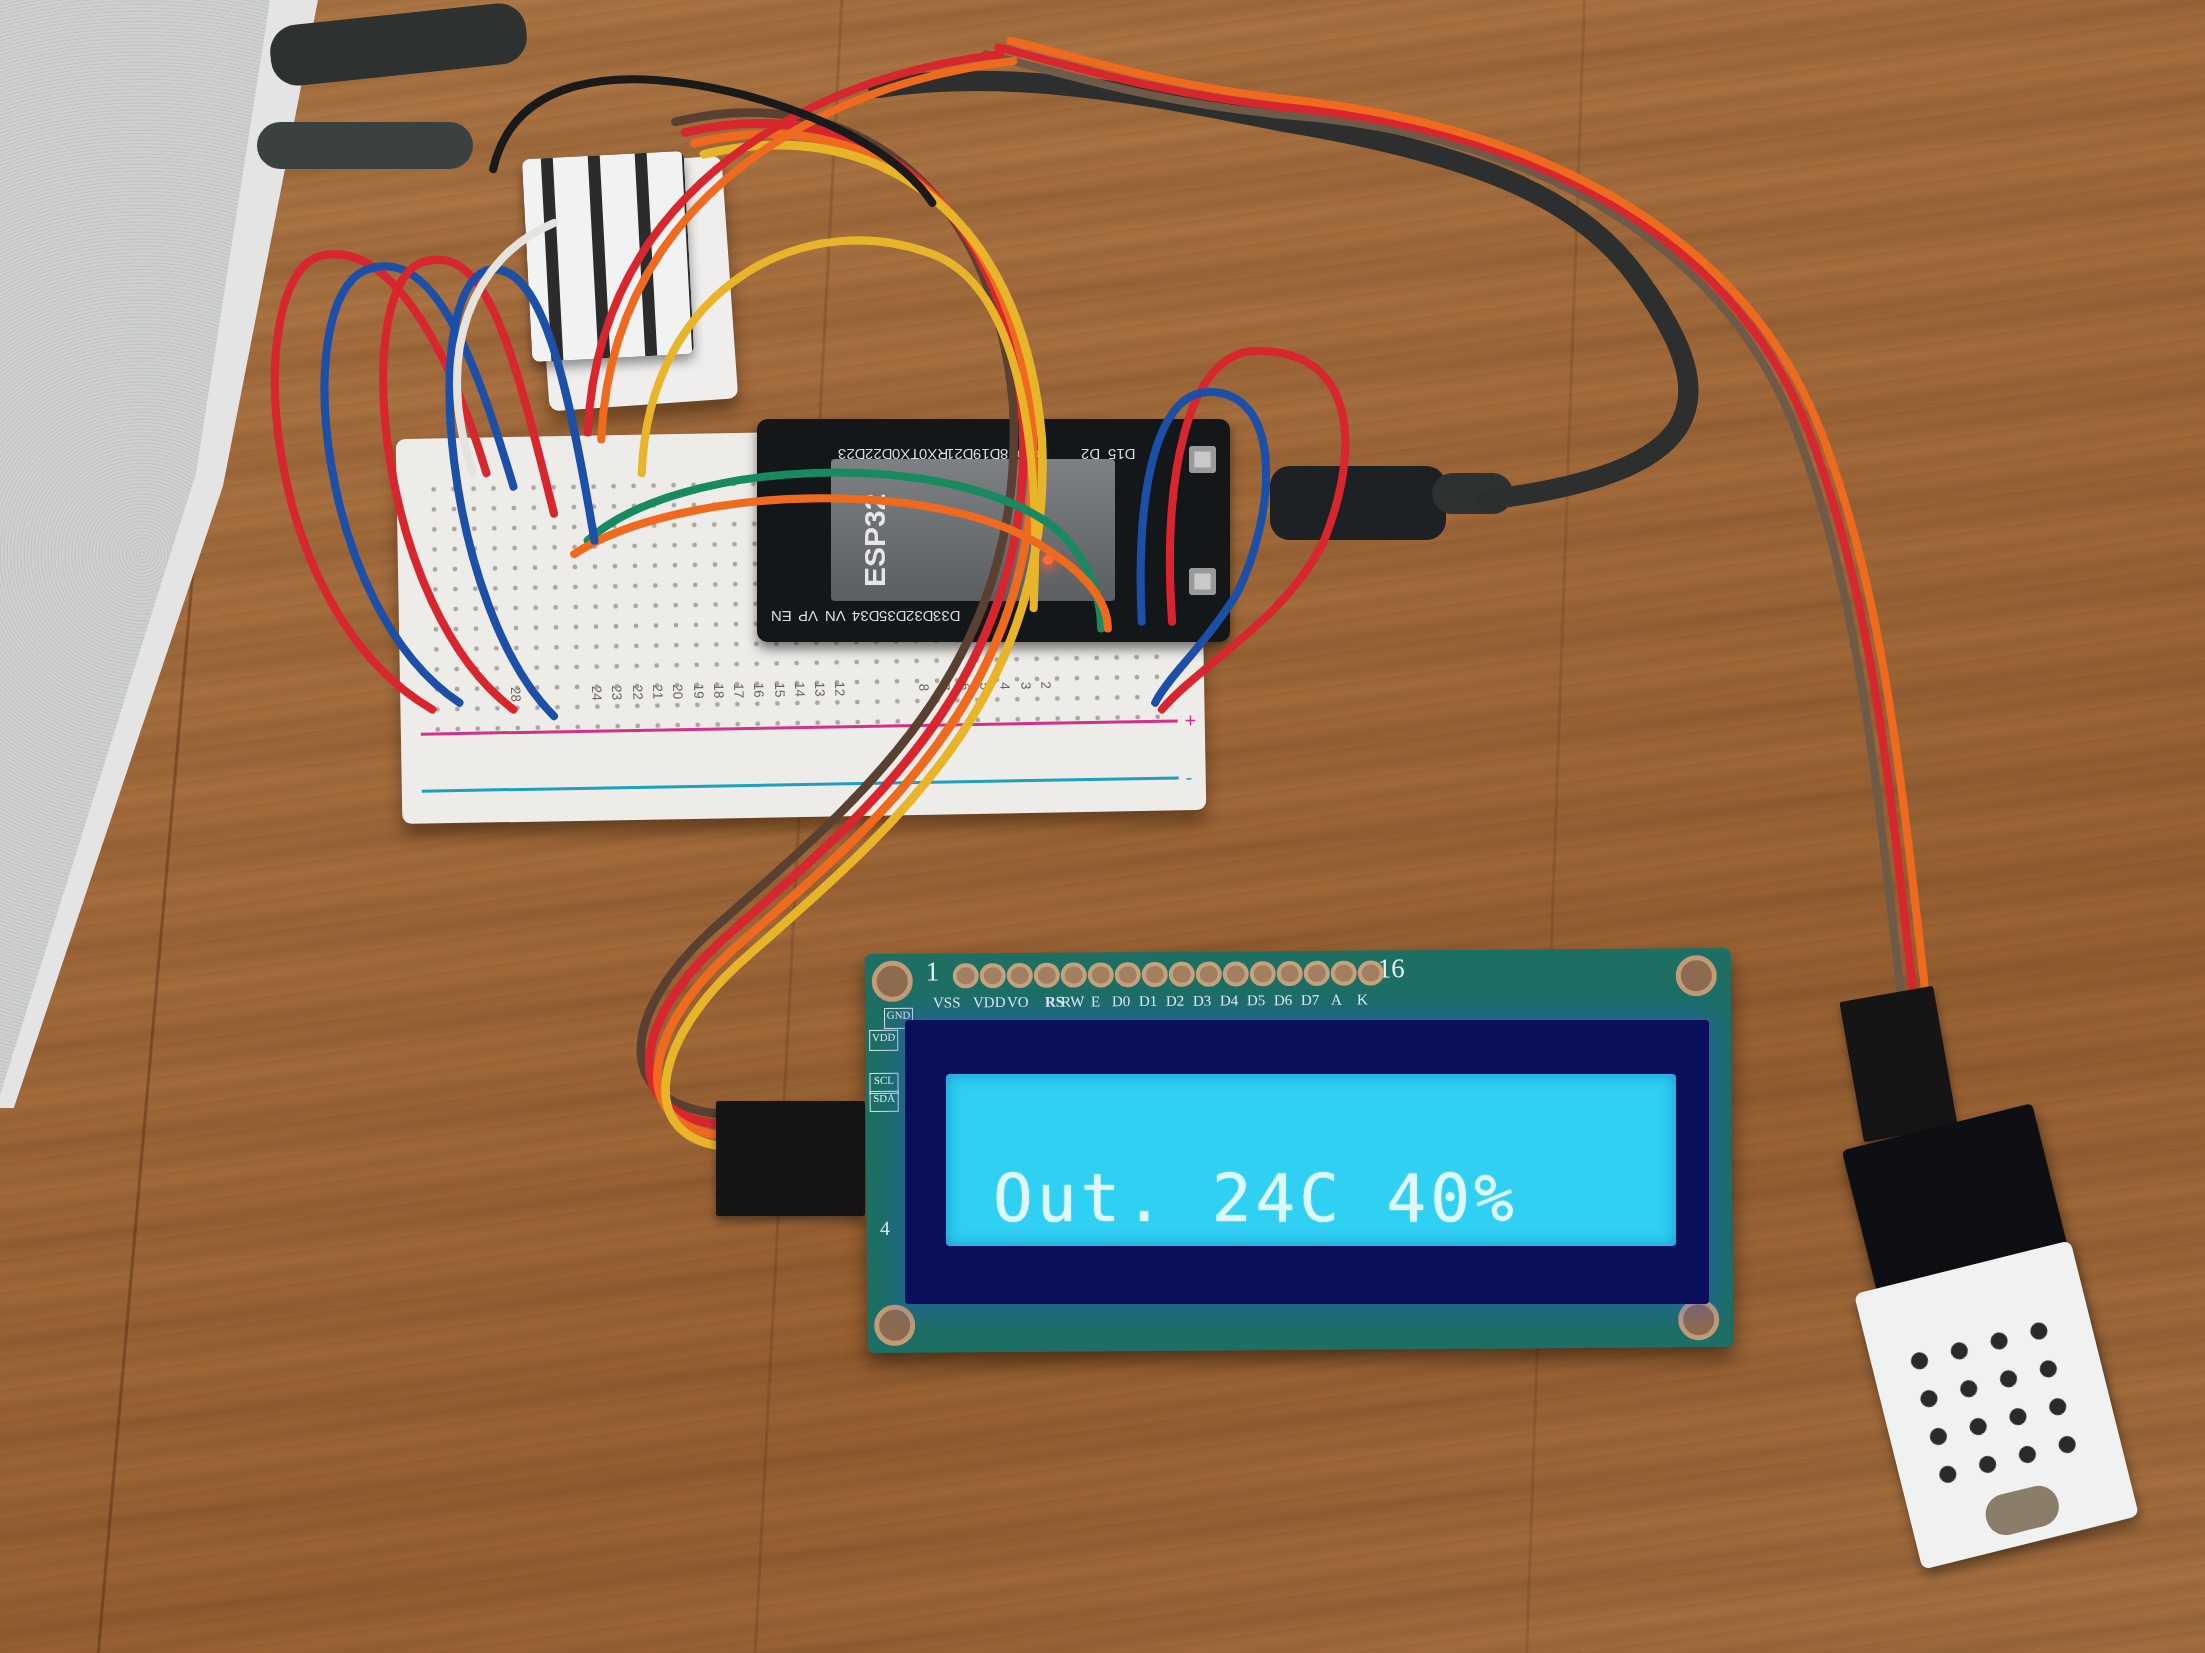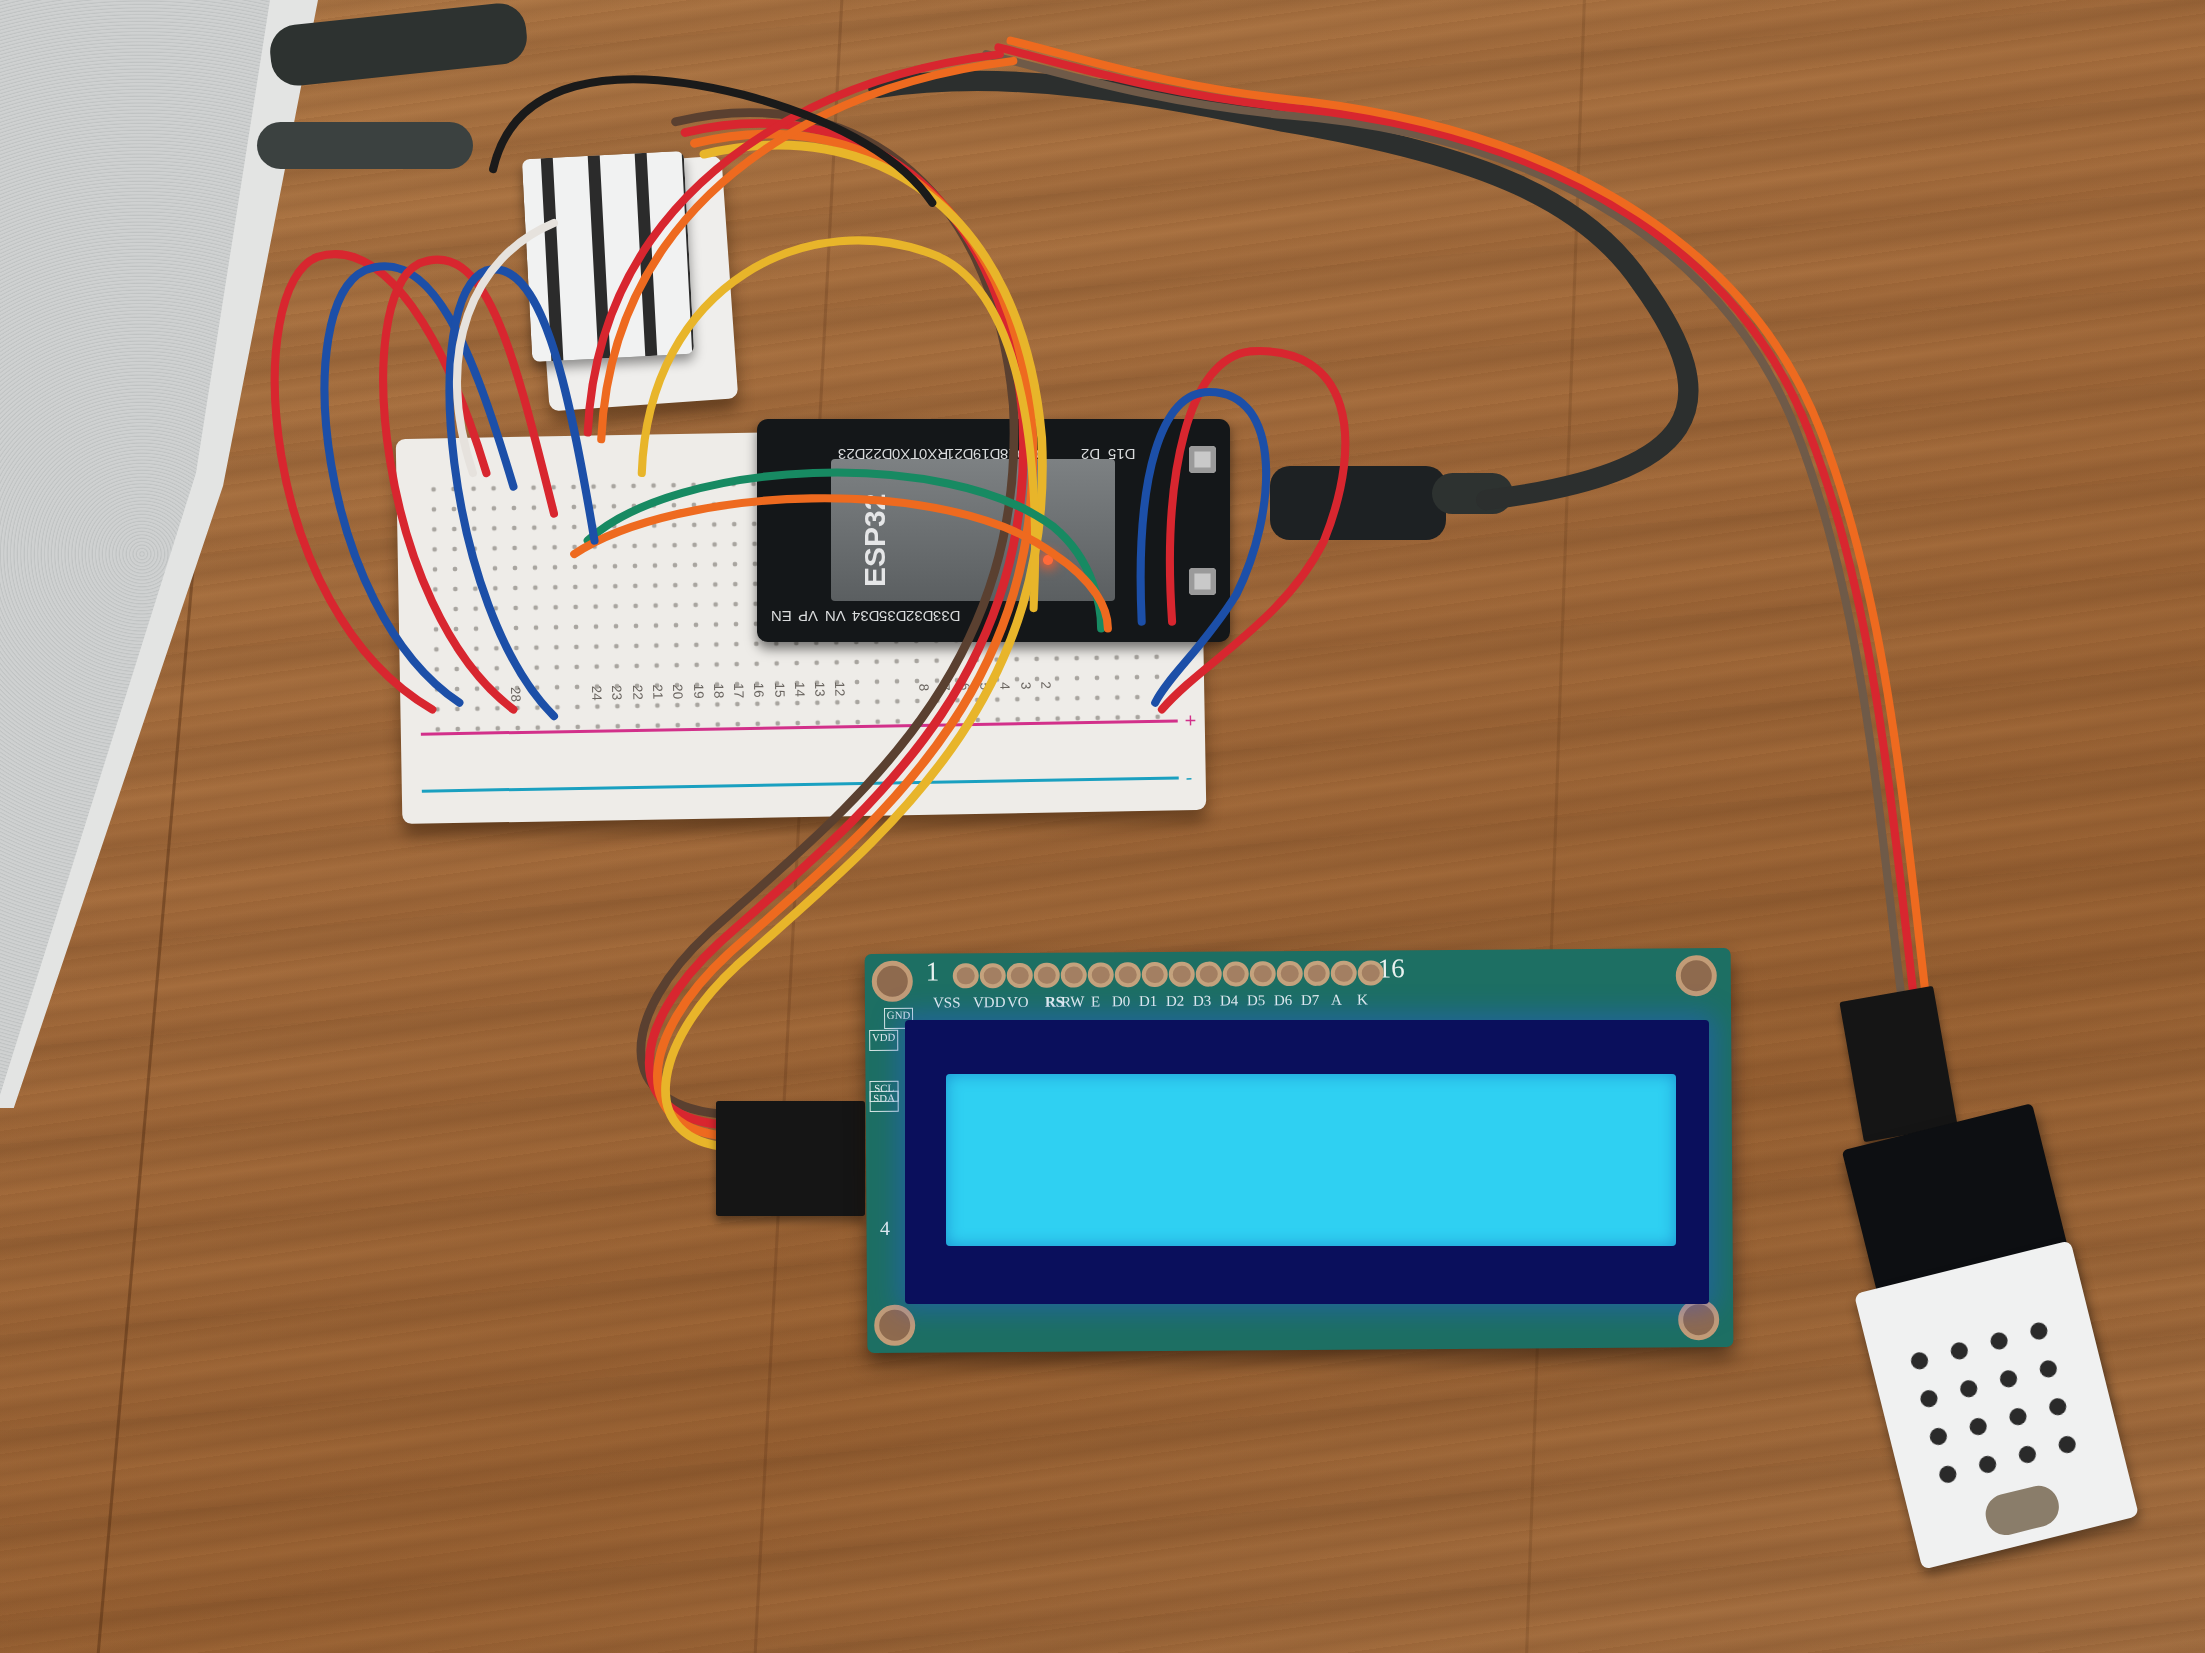--- a/index.html
+++ b/index.html
@@ -198,25 +198,26 @@
   <span class="hdr-label" style="left:436px;top:41px;">D7</span>
   <span class="hdr-label" style="left:466px;top:41px;">A</span>
   <span class="hdr-label" style="left:492px;top:41px;">K</span>
   <div class="mount" style="left:6.8px;top:6.8px;"></div>
   <div class="mount" style="left:811px;top:6.8px;"></div>
   <div class="mount" style="left:6.8px;top:351px;"></div>
   <div class="mount" style="left:811px;top:351px;"></div>
   <div class="i2c-box" style="left:19px;top:54px;width:27px;height:19px;">GND</div>
   <div class="i2c-box" style="left:4px;top:76px;width:27px;height:19px;">VDD</div>
   <div class="i2c-box" style="left:4px;top:97px;width:27px;height:19px;margin-top:40px;">SDA</div>
-  <div class="i2c-box" style="left:4px;top:119px;width:27px;height:19px;margin-top:8px;">SCL</div>
+  <div class="i2c-box" style="left:4px;top:119px;width:27px;height:19px;">SCL</div>
   <span class="hdr-label" style="left:13.5px;top:263px;font-size:20px;">4</span>
 </div>
 <div class="abs lcd-bezel"></div>
 <div class="abs lcd-screen">
+  <div class="lcd-line" style="top:86px;">Out. 24C 40%</div>
 </div>
 
 <div class="abs" style="left:1878px;top:1122px;width:196px;height:324px;background:#0d0f12;border-radius:5.4px;transform:rotate(-14deg);box-shadow:0 8px 13.5px rgba(0,0,0,0.5);"></div>
 <div class="abs dht" style="left:1885px;top:1263px;width:223px;height:284px;transform:rotate(-14deg);background:#f0f1f1;">
   <div class="abs dht-grille" style="left:27px;top:61px;width:169px;height:149px;
        background-image:radial-gradient(circle,#2a2a2a 8px,transparent 8.8px);background-size:41px 39px;"></div>
   <div class="abs" style="left:74px;top:230px;width:74px;height:41px;border-radius:20px;background:#8a7d6a;"></div>
 </div>
 
 

